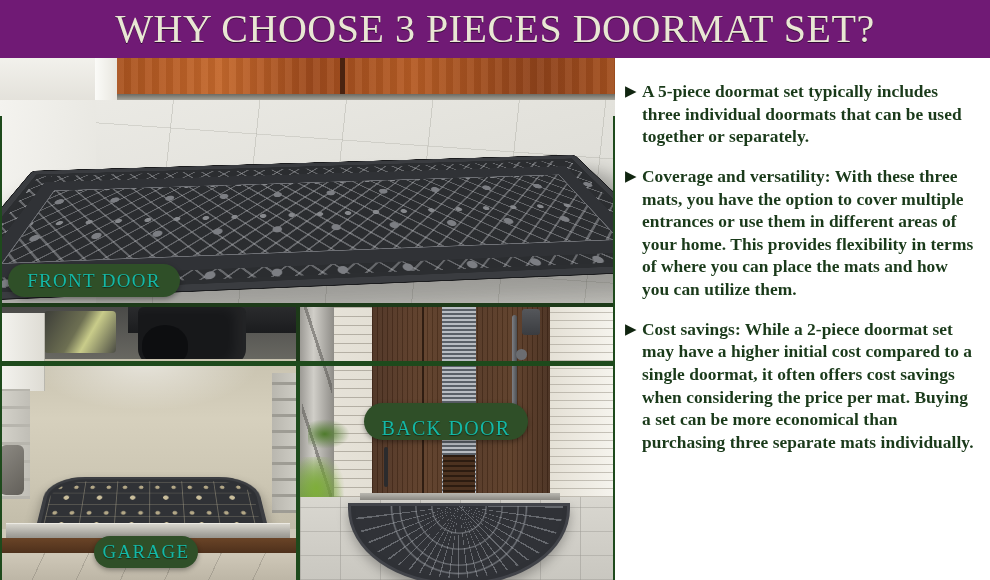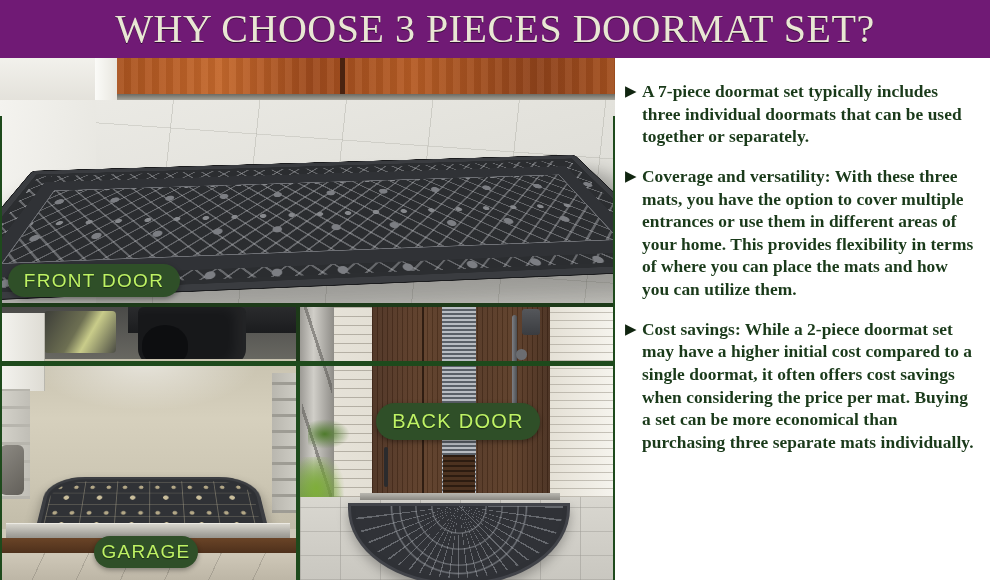--- a/index.html
+++ b/index.html
@@ -190,29 +190,29 @@
   
   .divider-h{position:absolute;left:0;top:303px;width:615px;height:5px;background:#1e4a1c;z-index:6;}
   .divider-v{position:absolute;left:296px;top:307px;width:4px;height:273px;background:#1e4a1c;z-index:6;}
   .edge-left{position:absolute;left:0;top:58px;width:2px;height:522px;background:#1e4a1c;z-index:6;}
   .edge-right{position:absolute;left:613px;top:58px;width:2px;height:522px;background:#1e4a1c;z-index:6;}
 
   
   .pill{position:absolute;z-index:20;
     display:flex;align-items:center;justify-content:center;
     background:#2f4f28;
-    color:#bef264;
-    font-family:Liberation Sans, sans-serif;
+    color:#14b8a6;
+    font-family:Liberation Serif, serif;
     letter-spacing:1.3px;
     box-shadow:0 2px 5px rgba(0,0,0,.35);
     text-shadow:0 1px 1px rgba(0,0,0,.5);
     white-space:nowrap;}
   #pill-front{left:8px;top:264px;width:172px;height:33px;border-radius:18px;font-size:19px;}
   #pill-garage{left:94px;top:536px;width:104px;height:32px;border-radius:18px;font-size:19px;}
-  #pill-back{left:376px;top:403px;width:164px;height:37px;border-radius:20px;font-size:20px;}
+  #pill-back{left:364px;top:403px;width:164px;height:37px;border-radius:20px;font-size:20px;align-items:flex-end;}
 
   
   #copy{position:absolute;left:615px;top:58px;width:375px;height:522px;
     background:#ffffff;padding:22px 14px 0 10px;box-sizing:border-box;}
   .bullet{position:relative;display:flex;align-items:flex-start;
     margin-bottom:17px;}
   .bullet-mark{flex:0 0 auto;width:17px;margin-top:4px;
     color:#10240f;font-size:15px;line-height:1;}
   .bullet-text{flex:1 1 auto;
     color:#1a3a1a;
@@ -303,21 +303,21 @@
   <div class="pill" id="pill-garage">
     <span>GARAGE</span>
   </div>
   <div class="pill" id="pill-back">
     <span>BACK DOOR</span>
   </div>
 
   <div id="copy">
     <div class="bullet">
       <span class="bullet-mark">▶</span>
-      <span class="bullet-text">A 7-piece doormat set typically includes three individual doormats that can be used together or separately.</span>
+      <span class="bullet-text">A 5-piece doormat set typically includes three individual doormats that can be used together or separately.</span>
     </div>
     <div class="bullet">
       <span class="bullet-mark">▶</span>
       <span class="bullet-text">Coverage and versatility: With these three mats, you have the option to cover multiple entrances or use them in different areas of your home. This provides flexibility in terms of where you can place the mats and how you can utilize them.</span>
     </div>
     <div class="bullet">
       <span class="bullet-mark">▶</span>
       <span class="bullet-text">Cost savings: While a 2-piece doormat set may have a higher initial cost compared to a single doormat, it often offers cost savings when considering the price per mat. Buying a set can be more economical than purchasing three separate mats individually.</span>
     </div>
   </div>

